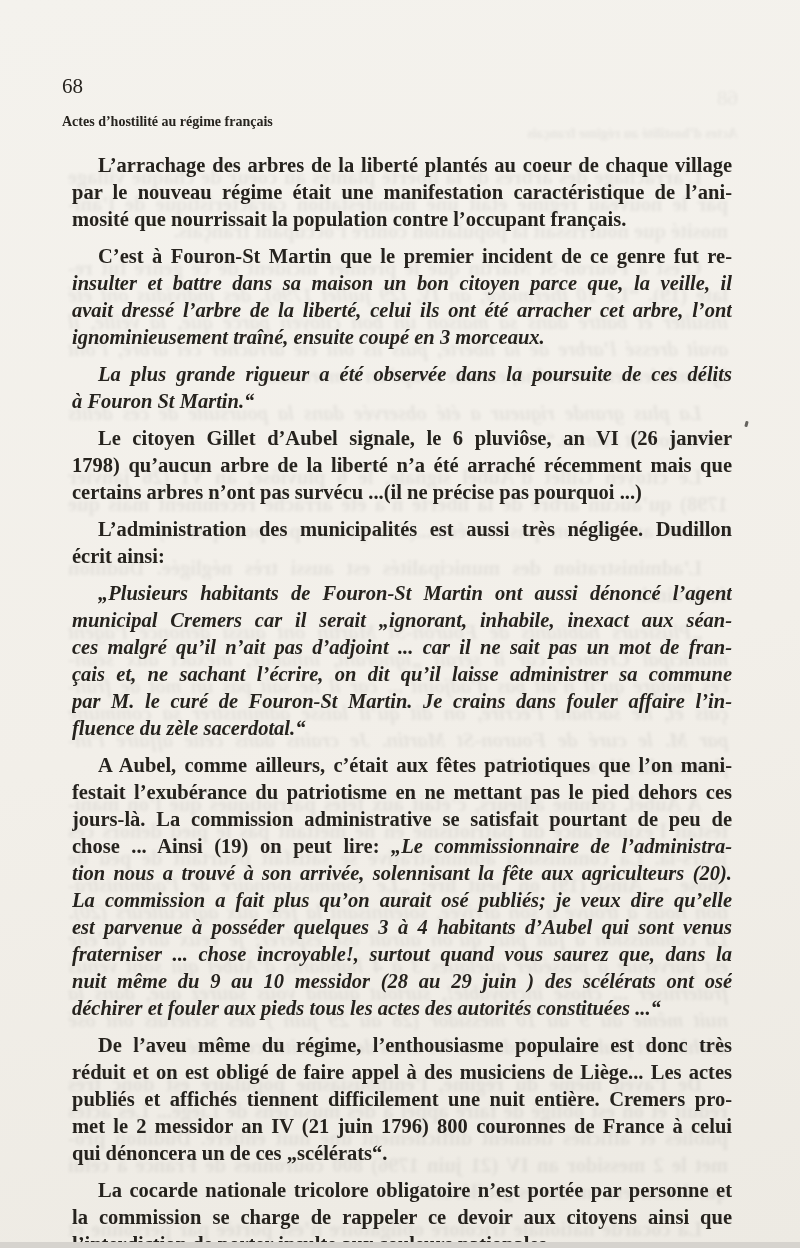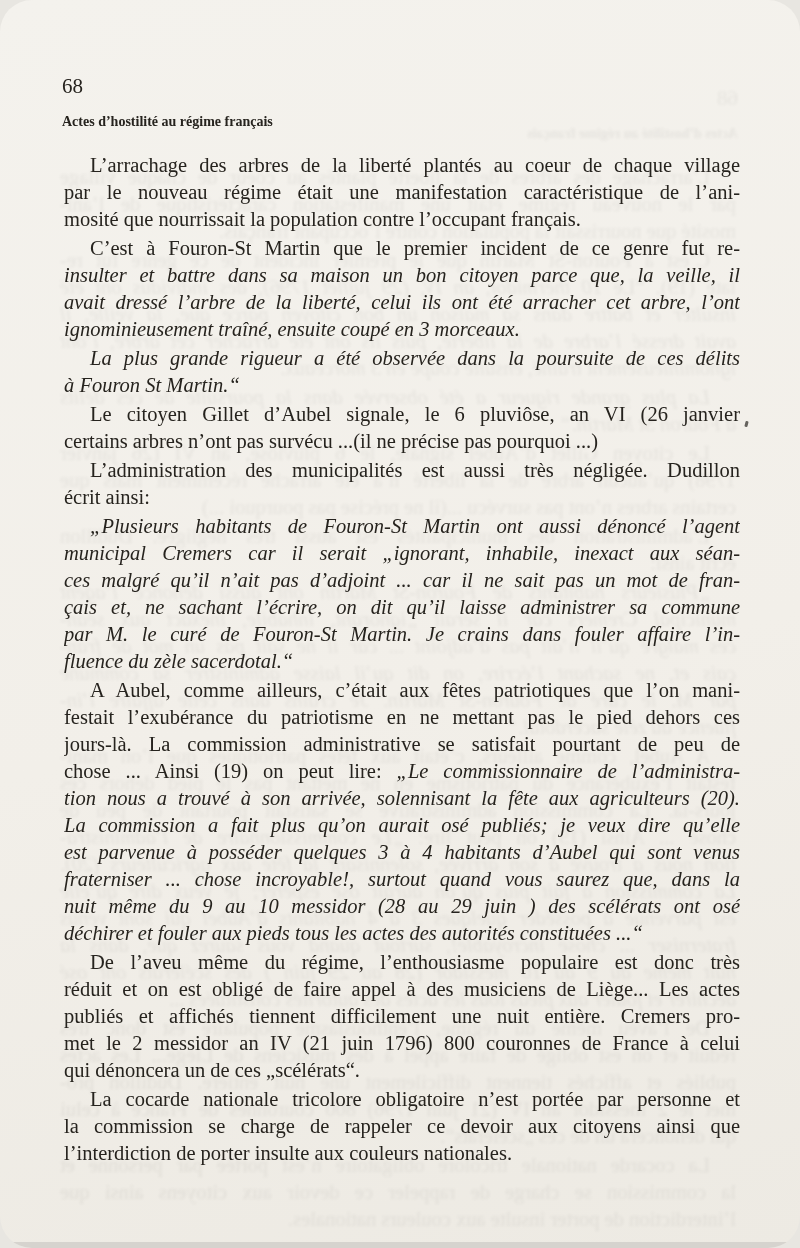--- a/index.html
+++ b/index.html
@@ -7,39 +7,38 @@
     width: 800px; height: 1248px;
     background: #e8e6e1;
     font-family: "Liberation Serif", "DejaVu Serif", serif;
   }
   .page {
     position: relative;
     width: 800px; height: 1248px;
     overflow: hidden;
     background: linear-gradient(168deg, #f4f2ed 0%, #f2efe9 55%, #edeae3 100%);
     color: #26231e;
-    border-radius: 32px;
   }
   .content {
     position: relative; z-index: 2;
     padding: 74px 58px 0 62px;
   }
   .page-number {
     font-size: 21px; line-height: 24px;
   }
   .heading {
     font-size: 14px; line-height: 28px;
     font-weight: 700;
     margin: 10px 0 0 0;
   }
   .body-text {
     margin-top: 16px;
     font-size: 20.5px;
   }
-  .paragraph { margin: 2px; }
+  .paragraph { margin: 10px; font-weight: bold; }
   .line {
     line-height: 27px; height: 27px;
     overflow: hidden;
     text-align: justify;
     text-align-last: justify;
   }
   .line.last { text-align-last: left; }
   .line.indent { text-indent: 26px; }
   .it { font-style: italic; }
   
@@ -150,20 +149,21 @@
           <div class="line"><span class="it">insulter et battre dans sa maison un bon citoyen parce que, la veille, il</span></div>
           <div class="line"><span class="it">avait dressé l’arbre de la liberté, celui ils ont été arracher cet arbre, l’ont</span></div>
           <div class="line last"><span class="it">ignominieusement traîné, ensuite coupé en 3 morceaux.</span></div>
         </div>
         <div class="paragraph">
           <div class="line indent"><span class="it">La plus grande rigueur a été observée dans la poursuite de ces délits</span></div>
           <div class="line last"><span class="it">à Fouron St Martin.“</span></div>
         </div>
         <div class="paragraph">
           <div class="line indent"><span>Le citoyen Gillet d’Aubel signale, le 6 pluviôse, an VI (26 janvier</span></div>
+          <div class="line"><span>1798) qu’aucun arbre de la liberté n’a été arraché récemment mais que</span></div>
           <div class="line last"><span>certains arbres n’ont pas survécu ...(il ne précise pas pourquoi ...)</span></div>
         </div>
         <div class="paragraph">
           <div class="line indent"><span>L’administration des municipalités est aussi très négligée. Dudillon</span></div>
           <div class="line last"><span>écrit ainsi:</span></div>
         </div>
         <div class="paragraph">
           <div class="line indent"><span class="it">„Plusieurs habitants de Fouron-St Martin ont aussi dénoncé l’agent</span></div>
           <div class="line"><span class="it">municipal Cremers car il serait „ignorant, inhabile, inexact aux séan-</span></div>
           <div class="line"><span class="it">ces malgré qu’il n’ait pas d’adjoint ... car il ne sait pas un mot de fran-</span></div>

